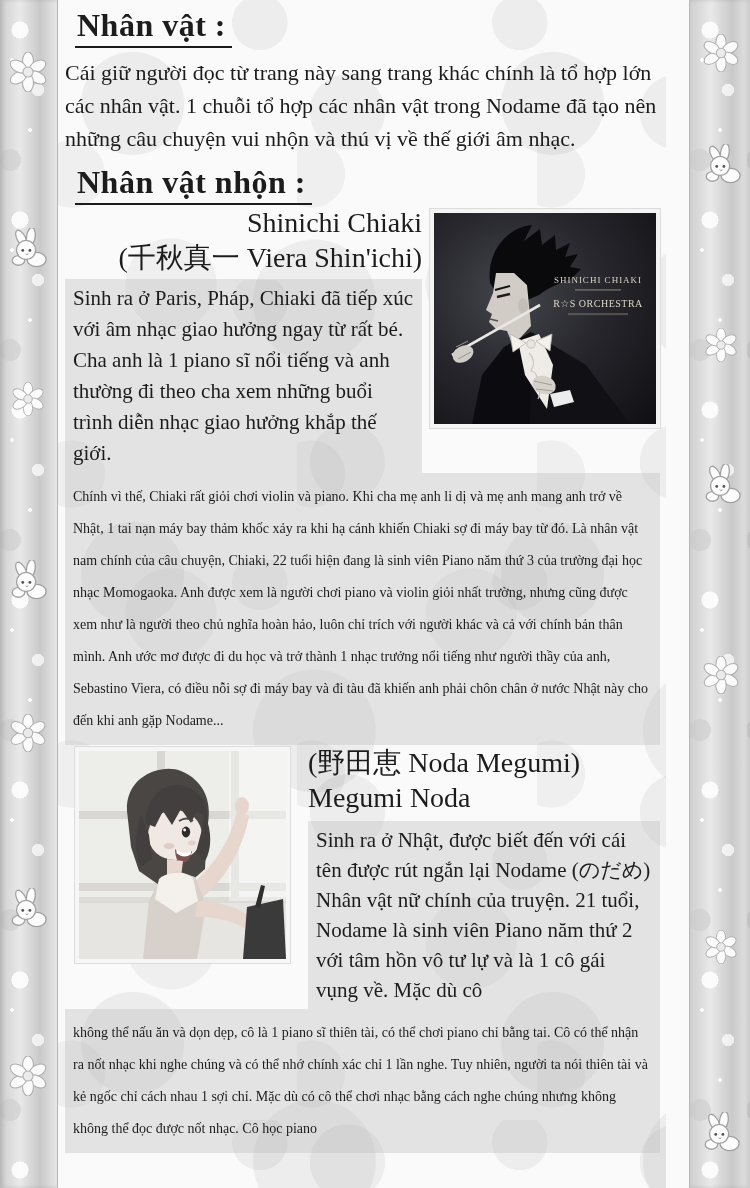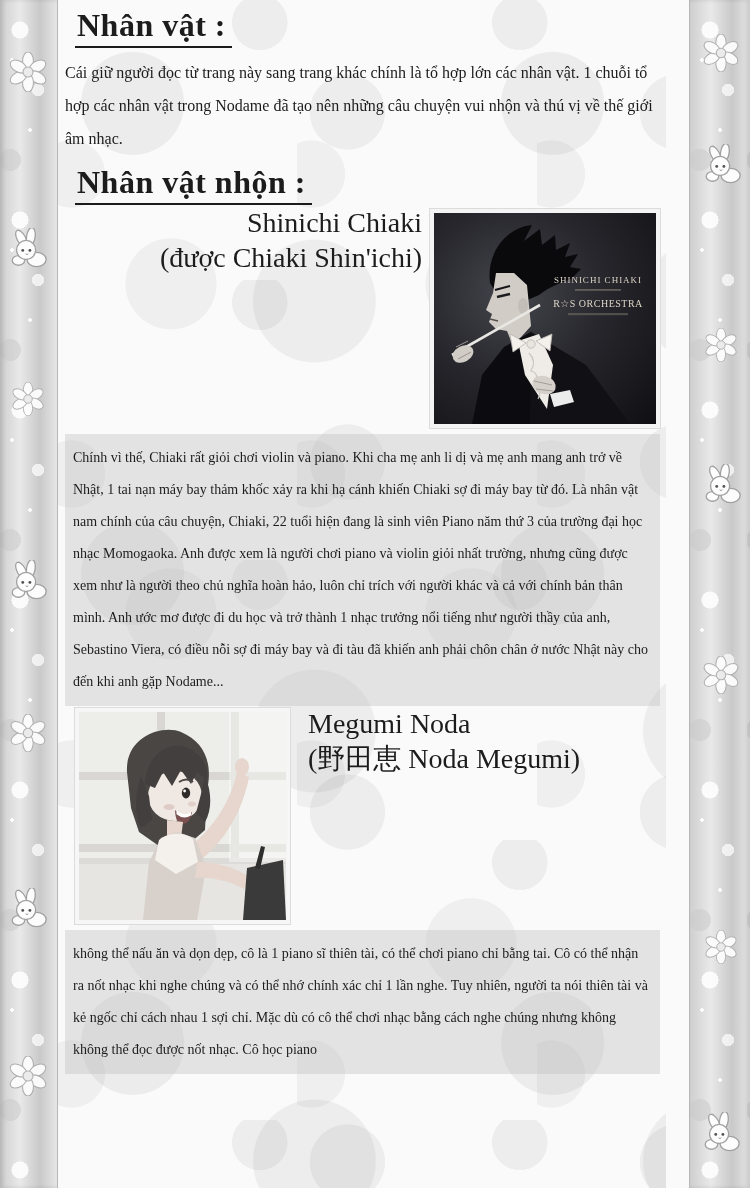--- a/index.html
+++ b/index.html
@@ -35,21 +35,21 @@
       radial-gradient(circle 46px at 38% 86%, rgba(0,0,0,.045) 98%, transparent),
       radial-gradient(circle 28px at 78% 8%, rgba(0,0,0,.05) 98%, transparent),
       radial-gradient(circle 34px at 6% 58%, rgba(0,0,0,.045) 98%, transparent);
     background-size:420px 470px,390px 430px,330px 350px,300px 330px,260px 280px,240px 300px;
   }
   .sec-title{
     display:table;margin:0;font-size:32px;line-height:38px;font-weight:bold;
     letter-spacing:.5px;border-bottom:2px solid #1b1b1b;padding:0 6px 2px 2px;margin-left:10px;
   }
   .sec-title.second{margin-top:8px;}
-  .intro{margin:8px 0 0;font-size:16px;line-height:33px;}
+  .intro{margin:8px 0 0;font-size:22px;line-height:33px;}
   section.char{margin-top:0;}
   section.char::after{content:"";display:block;clear:both;}
   .names{font-size:28px;line-height:35px;}
   .names.right{text-align:right;}
   .names.left{text-align:left;}
   .graybox{background:rgba(190,190,190,.38);}
   .colbox{overflow:hidden;font-size:21px;line-height:31px;padding:4px 8px;margin-top:4px;}
   .fullbox{clear:both;font-size:14px;line-height:32px;padding:8px 8px;margin-top:0;}
   
   .album{
@@ -225,23 +225,24 @@
 
           <text x="164" y="70" text-anchor="middle" font-family="Liberation Serif, DejaVu Serif, serif" font-size="9" letter-spacing="1" fill="#d9d3c5">SHINICHI CHIAKI</text>
           <rect x="141" y="76" width="46" height="1.8" fill="#8f8a7e" opacity=".55"></rect>
           <text x="164" y="94" text-anchor="middle" font-family="Liberation Serif, DejaVu Serif, serif" font-size="10" letter-spacing=".5" fill="#ded7c7">R☆S ORCHESTRA</text>
           <rect x="134" y="100" width="60" height="2.2" fill="#7e796e" opacity=".5"></rect>
         </svg>
       </figure>
 
       <div class="names right">
         <div>Shinichi Chiaki</div>
-        <div>(được Chiaki Shin'ichi)</div>
+        <div>(千秋真一 Viera Shin'ichi)</div>
       </div>
 
+      <div class="colbox graybox">Sinh ra ở Paris, Pháp, Chiaki đã tiếp xúc với âm nhạc giao hưởng ngay từ rất bé. Cha anh là 1 piano sĩ nổi tiếng và anh thường đi theo cha xem những buổi trình diễn nhạc giao hưởng khắp thế giới.</div>
 
       <div class="fullbox graybox">Chính vì thế, Chiaki rất giỏi chơi violin và piano. Khi cha mẹ anh li dị và mẹ anh mang anh trở về Nhật, 1 tai nạn máy bay thảm khốc xảy ra khi hạ cánh khiến Chiaki sợ đi máy bay từ đó. Là nhân vật nam chính của câu chuyện, Chiaki, 22 tuổi hiện đang là sinh viên Piano năm thứ 3 của trường đại học nhạc Momogaoka. Anh được xem là người chơi piano và violin giỏi nhất trường, nhưng cũng được xem như là người theo chủ nghĩa hoàn hảo, luôn chỉ trích với người khác và cả với chính bản thân mình. Anh ước mơ được đi du học và trở thành 1 nhạc trưởng nổi tiếng như người thầy của anh, Sebastino Viera, có điều nỗi sợ đi máy bay và đi tàu đã khiến anh phải chôn chân ở nước Nhật này cho đến khi anh gặp Nodame...</div>
     </section>
 
     <section class="char noda-sec">
 
       <figure class="photo">
         <svg width="207" height="208" viewBox="0 0 207 208">
           <rect width="207" height="208" fill="#ededea"></rect>
 
@@ -281,22 +282,23 @@
           <path d="M80 128 C90 120 106 120 114 127 L119 150 97 162 76 148 Z" fill="#f4f0ec"></path>
 
           <path d="M118 150 C138 150 158 156 172 166 l-7 11 C150 169 134 165 116 166 Z" fill="#e6d6cd"></path>
 
           <path d="M168 156 L204 148 207 208 164 208 Z" fill="#3a3a3a"></path>
           <path d="M176 156 l6 -22 4 1 -5 22 Z" fill="#2e2e2e"></path>
         </svg>
       </figure>
 
       <div class="names left">
+        <div>(野田恵 Noda Megumi)</div>
         <div>Megumi Noda</div>
-        <div>(野田恵 Noda Megumi)</div>
       </div>
 
+      <div class="colbox graybox">Sinh ra ở Nhật, được biết đến với cái tên được rút ngắn lại Nodame (のだめ) Nhân vật nữ chính của truyện. 21 tuổi, Nodame là sinh viên Piano năm thứ 2 với tâm hồn vô tư lự và là 1 cô gái vụng về. Mặc dù cô</div>
 
       <div class="fullbox graybox">không thể nấu ăn và dọn dẹp, cô là 1 piano sĩ thiên tài, có thể chơi piano chỉ bằng tai. Cô có thể nhận ra nốt nhạc khi nghe chúng và có thể nhớ chính xác chỉ 1 lần nghe. Tuy nhiên, người ta nói thiên tài và kẻ ngốc chỉ cách nhau 1 sợi chỉ. Mặc dù có cô thể chơi nhạc bằng cách nghe chúng nhưng không không thể đọc được nốt nhạc. Cô học piano</div>
     </section>
 
   </main>
 </div>
 
 </body></html>

